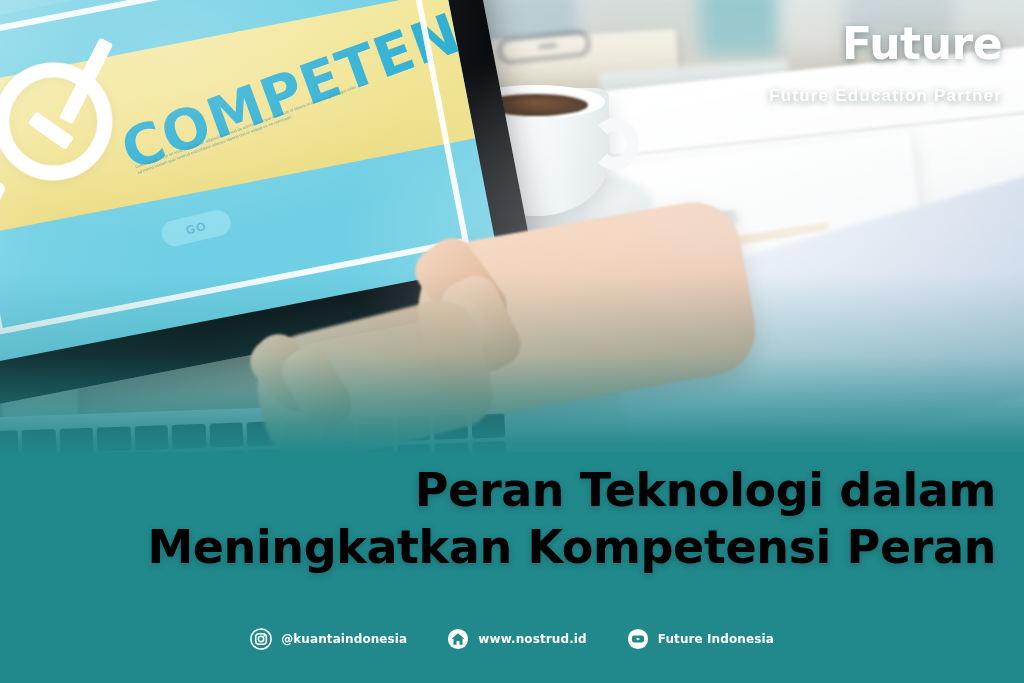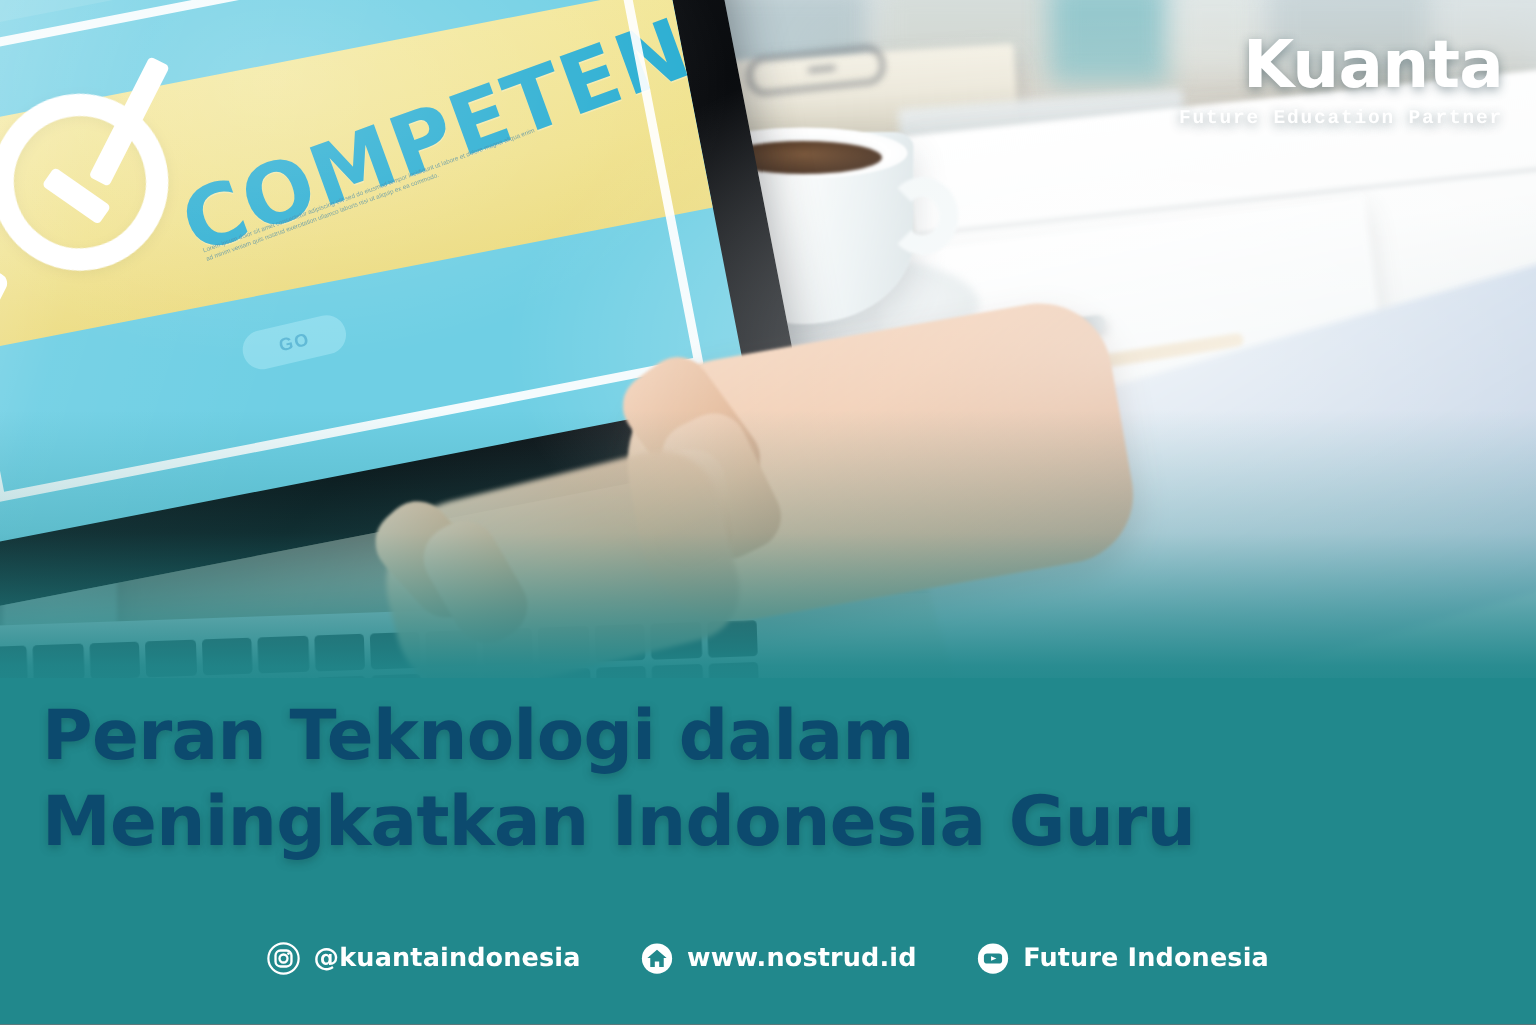--- a/index.html
+++ b/index.html
@@ -294,44 +294,44 @@
   .brand{
     position:absolute;right:22px;top:22px;text-align:right;
     text-shadow:0 2px 7px rgba(30,60,70,.45);
   }
   .brand-name{
     font-family:"DejaVu Sans",sans-serif;
     font-size:44px;font-weight:700;color:#ffffff;line-height:1;
     letter-spacing:-.5px;
   }
   .brand-tag{
-    margin-top:5px;font-family:Liberation Mono, monospace;
-    font-size:13px;font-weight:600;color:#ffffff;letter-spacing:1.2px;
+    margin-top:20px;font-family:Liberation Sans, sans-serif;
+    font-size:17px;font-weight:600;color:#ffffff;letter-spacing:1.2px;
   }
 
   
   .title{
-    position:absolute;left:0;right:0;top:462px;text-align:left;
+    position:absolute;left:0;right:0;top:462px;text-align:right;
     font-family:"DejaVu Sans",sans-serif;
-    font-size:46px;font-weight:700;color:#0c4a6e;line-height:1.24;
+    font-size:46px;font-weight:700;color:#000000;line-height:1.24;
     letter-spacing:-.4px;
     text-shadow:0 2px 6px rgba(12,60,62,.35);
     padding:0 28px;
   }
   .title .line{display:block;white-space:nowrap;}
 
   
   .footer{
     position:absolute;left:0;right:0;top:622px;height:34px;
     display:flex;align-items:center;justify-content:center;gap:40px;
   }
   .fitem{display:flex;align-items:center;gap:9px;}
   .fitem .label{
     font-family:"DejaVu Sans",sans-serif;
-    font-size:17px;font-weight:700;color:#ffffff;letter-spacing:.1px;
+    font-size:12px;font-weight:700;color:#ffffff;letter-spacing:.1px;
     white-space:nowrap;
   }
   .ficon{width:22px;height:22px;flex:0 0 22px;display:block;}
 </style>
 </head>
 <body>
 
 <div id="poster">
 
   <div class="photo">
@@ -488,27 +488,27 @@
     <div class="finger f4"></div>
     <div class="finger f5"></div>
 
     <div class="haze"></div>
   </div>
 
   <div class="teal-overlay"></div>
   <div class="teal-solid"></div>
 
   <div class="brand">
-    <div class="brand-name">Kuanta</div>
+    <div class="brand-name">Future</div>
     <div class="brand-tag">Future Education Partner</div>
   </div>
 
   <div class="title">
     <span class="line">Peran Teknologi dalam</span>
-    <span class="line">Meningkatkan Indonesia Guru</span>
+    <span class="line">Meningkatkan Kompetensi Peran</span>
   </div>
 
   <div class="footer">
 
     <div class="fitem">
       <svg class="ficon" viewBox="0 0 24 24">
         <circle cx="12" cy="12" r="11" fill="none" stroke="#ffffff" stroke-width="1.6"></circle>
         <rect x="6.2" y="6.2" width="11.6" height="11.6" rx="3.6" ry="3.6" fill="none" stroke="#ffffff" stroke-width="1.7"></rect>
         <circle cx="12" cy="12" r="2.9" fill="none" stroke="#ffffff" stroke-width="1.7"></circle>
         <circle cx="15.6" cy="8.4" r="1" fill="#ffffff"></circle>

